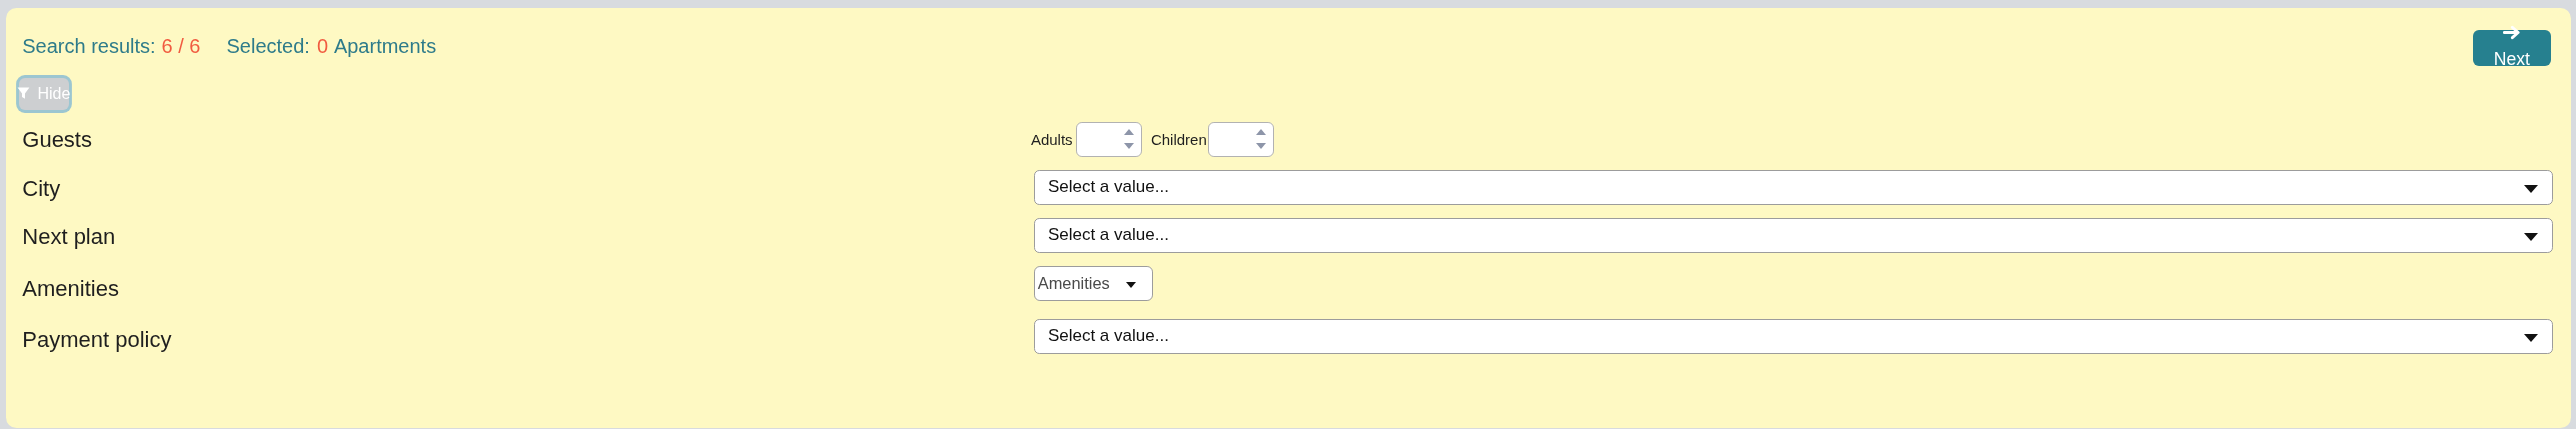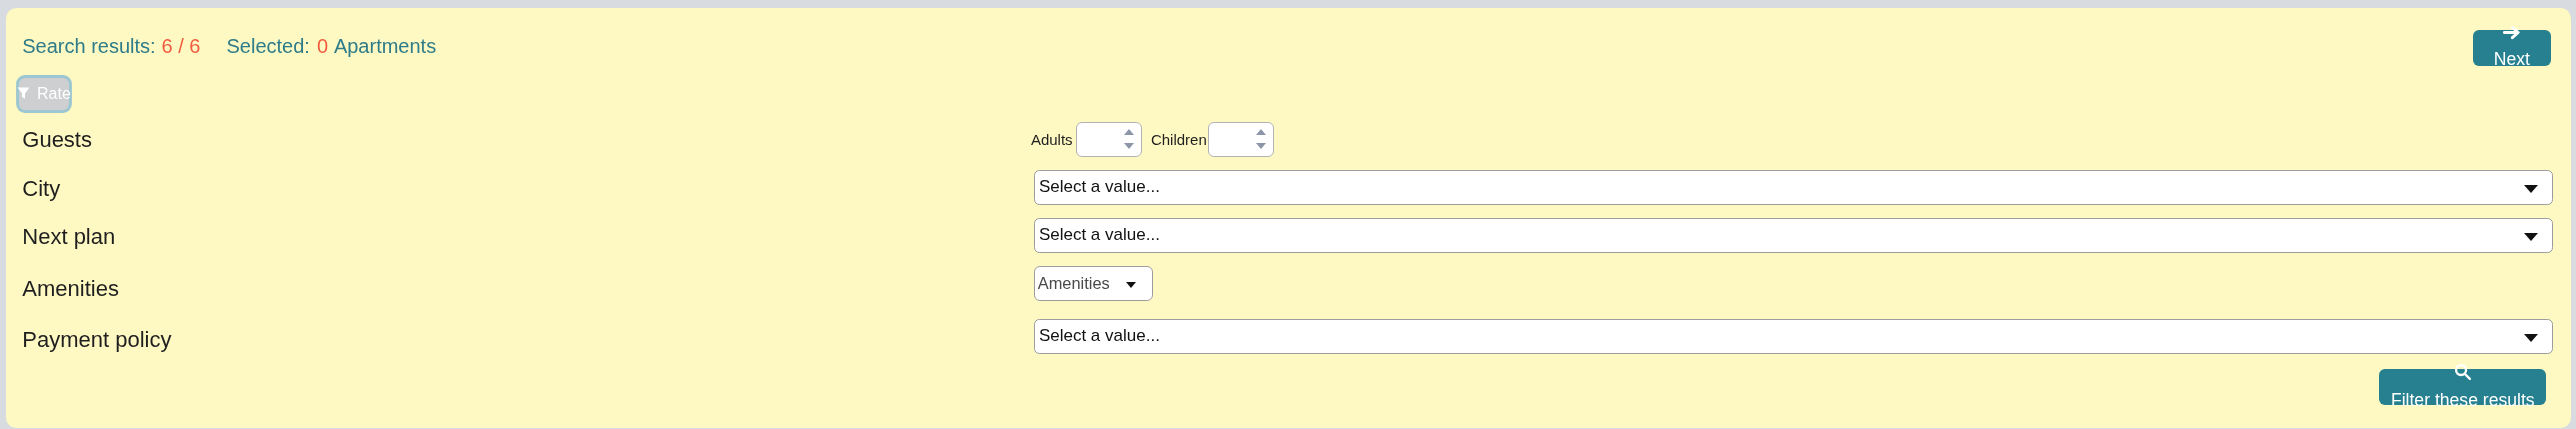--- a/index.html
+++ b/index.html
@@ -97,21 +97,21 @@
     border-top: 6.4px solid #8d95a9;
   }
   .select-box {
     position: absolute; left: 1028px;
     width: 1519px; height: 35px;
     border: 1.2px solid #9c9c9c;
     border-radius: 5.3px;
     background: #ffffff;
     display: flex; align-items: center;
     font-size: 17px; color: #111111;
-    padding-left: 4px;
+    padding-left: 13px;
     cursor: pointer;
   }
   .select-caret {
     position: absolute; right: 14px; top: 14px;
     width: 0; height: 0;
     border-left: 7px solid transparent;
     border-right: 7px solid transparent;
     border-top: 8.2px solid #111111;
   }
   .amenities-btn {
@@ -156,21 +156,21 @@
     </span>
     <span>Next</span>
   </button>
 
   <button class="hide-btn">
     <span>
       <svg class="icon-svg" width="13" height="13" viewBox="0 0 22 22">
         <path d="M1 1 H21 L13.5 11 V20 L8.5 17 V11 Z" fill="#ffffff"></path>
       </svg>
     </span>
-    <span>Rate</span>
+    <span>Hide</span>
   </button>
 
   <div class="row-label" style="top:123px">Guests</div>
   <div class="inline-label" style="left:1025px; top:123px">Adults</div>
   <div class="spin-box" style="left:1070px">
     <input type="text" value="" style="">
     <div class="spin-arrows">
       <div class="arr-up"></div>
       <div class="arr-down"></div>
     </div>
@@ -201,24 +201,15 @@
     <span>Amenities</span>
     <div class="amenities-caret"></div>
   </button>
 
   <div class="row-label" style="top:323px">Payment policy</div>
   <div class="select-box" style="top:311px">
     <span>Select a value...</span>
     <div class="select-caret"></div>
   </div>
 
-  <button class="btn-teal filter-btn">
-    <span>
-      <svg class="icon-svg" width="17.6" height="17.6" viewBox="0 0 30 30">
-        <circle cx="12" cy="12" r="8.5" fill="none" stroke="#ffffff" stroke-width="4"></circle>
-        <line x1="18.5" y1="18.5" x2="27" y2="27" stroke="#ffffff" stroke-width="4" stroke-linecap="round"></line>
-      </svg>
-    </span>
-    <span>Filter these results</span>
-  </button>
 
 </div>
 
 
 </body></html>

